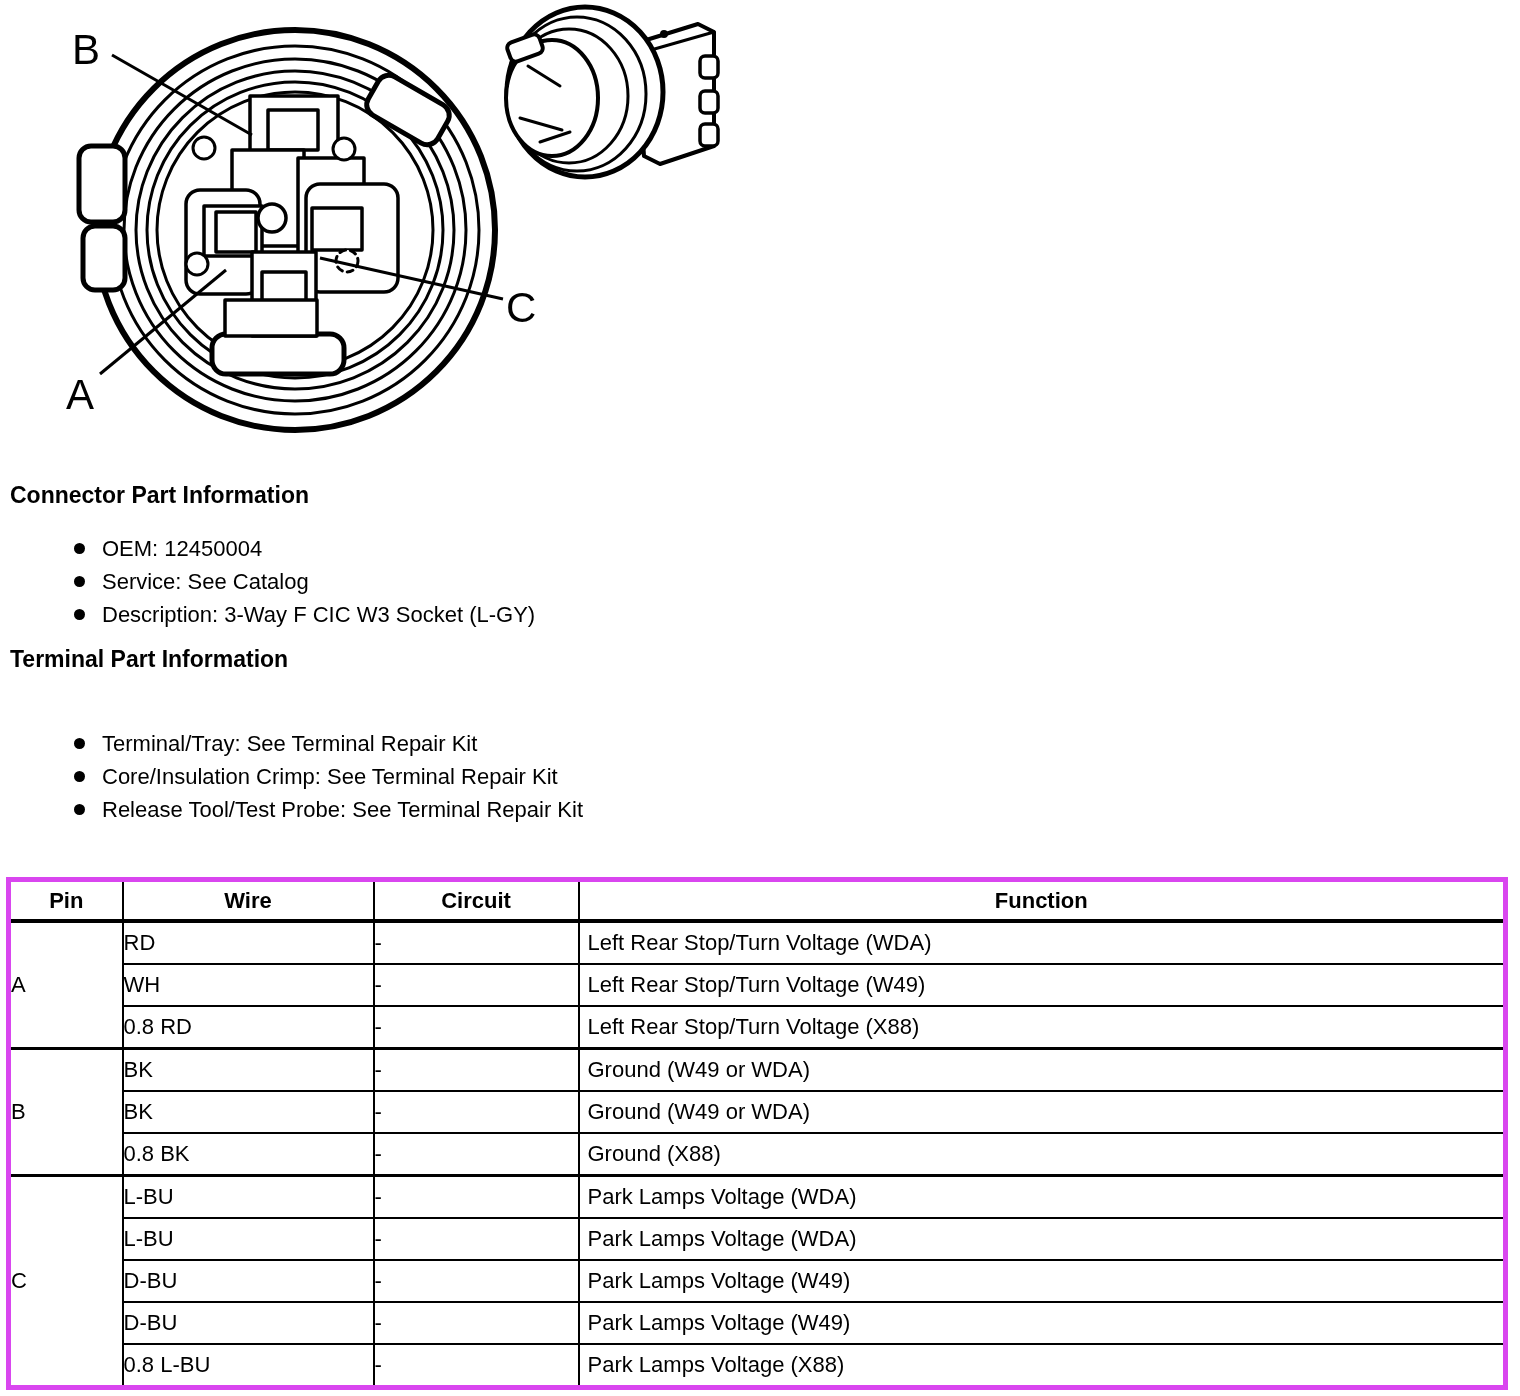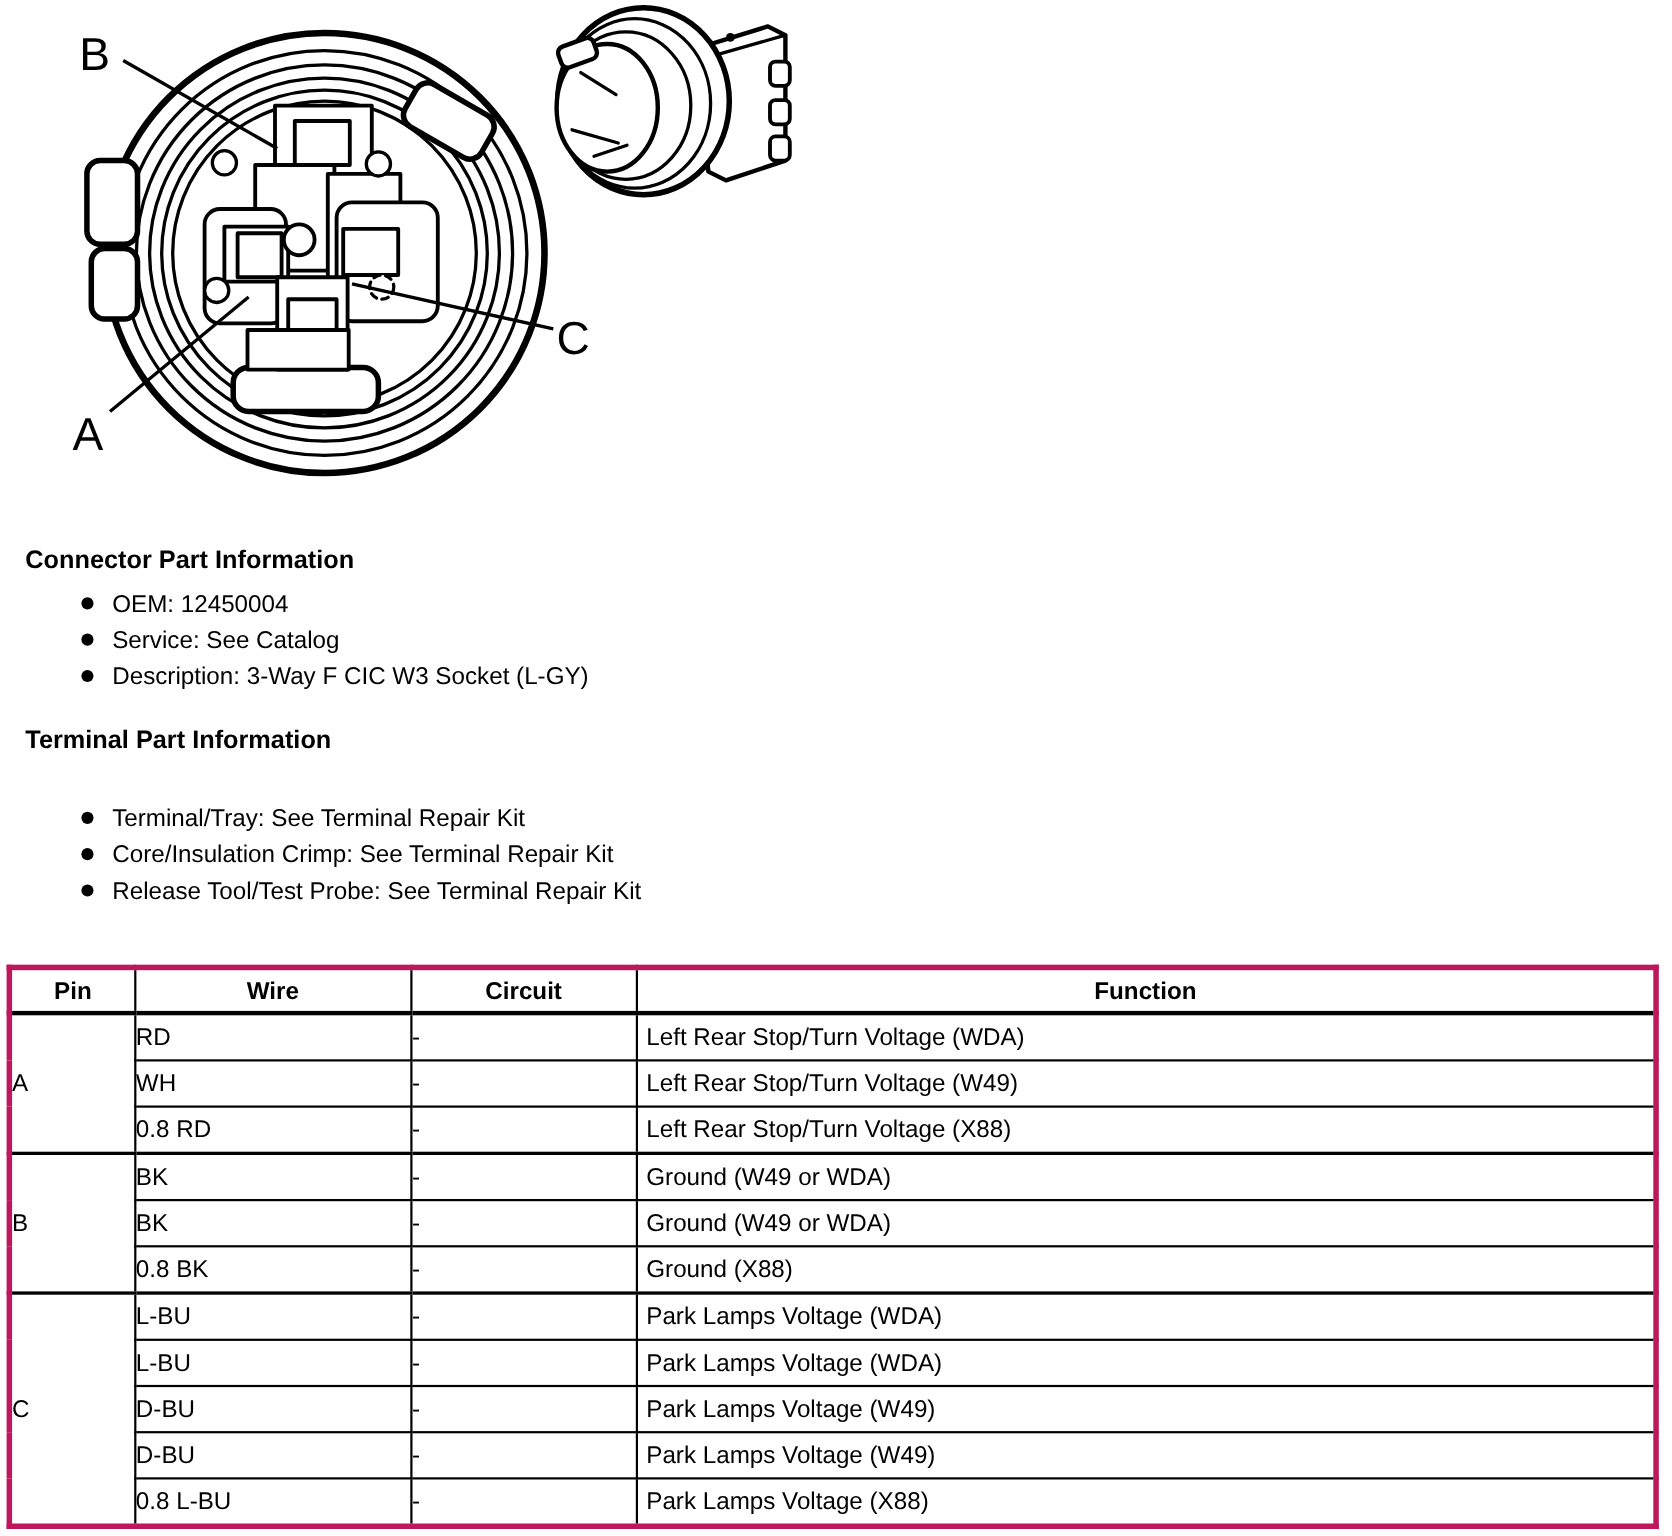--- a/index.html
+++ b/index.html
@@ -26,21 +26,21 @@
   #diagram text {
     font-family: "Liberation Sans", sans-serif;
     font-size: 42px;
     fill: #000;
   }
 
   
   .heading {
     position: absolute;
     left: 10px;
-    margin: 13px;
+    margin: 0;
     font-size: 23px;
     font-weight: bold;
     white-space: nowrap;
   }
   .bullet-list { position: absolute; left: 0; padding-left: 37px; }
   .bullet-item {
     display: flex;
     align-items: center;
     height: 23px;
     margin-bottom: 10px;
@@ -66,21 +66,21 @@
     text-align: center;
     font-size: 22px;
     font-weight: bold;
   }
   table.pin-table {
     position: absolute;
     top: 877px;
     left: 6px;
     width: 1502px;
     border-collapse: collapse;
-    border: 5px solid #be185d;
+    border: 5px solid #d946ef;
     table-layout: fixed;
   }
   .pin-table th {
     border: 2px solid #000;
     border-bottom: 4px solid #000;
     height: 37px;
     font-size: 22px;
     font-weight: bold;
     text-align: center;
     padding: 0;

